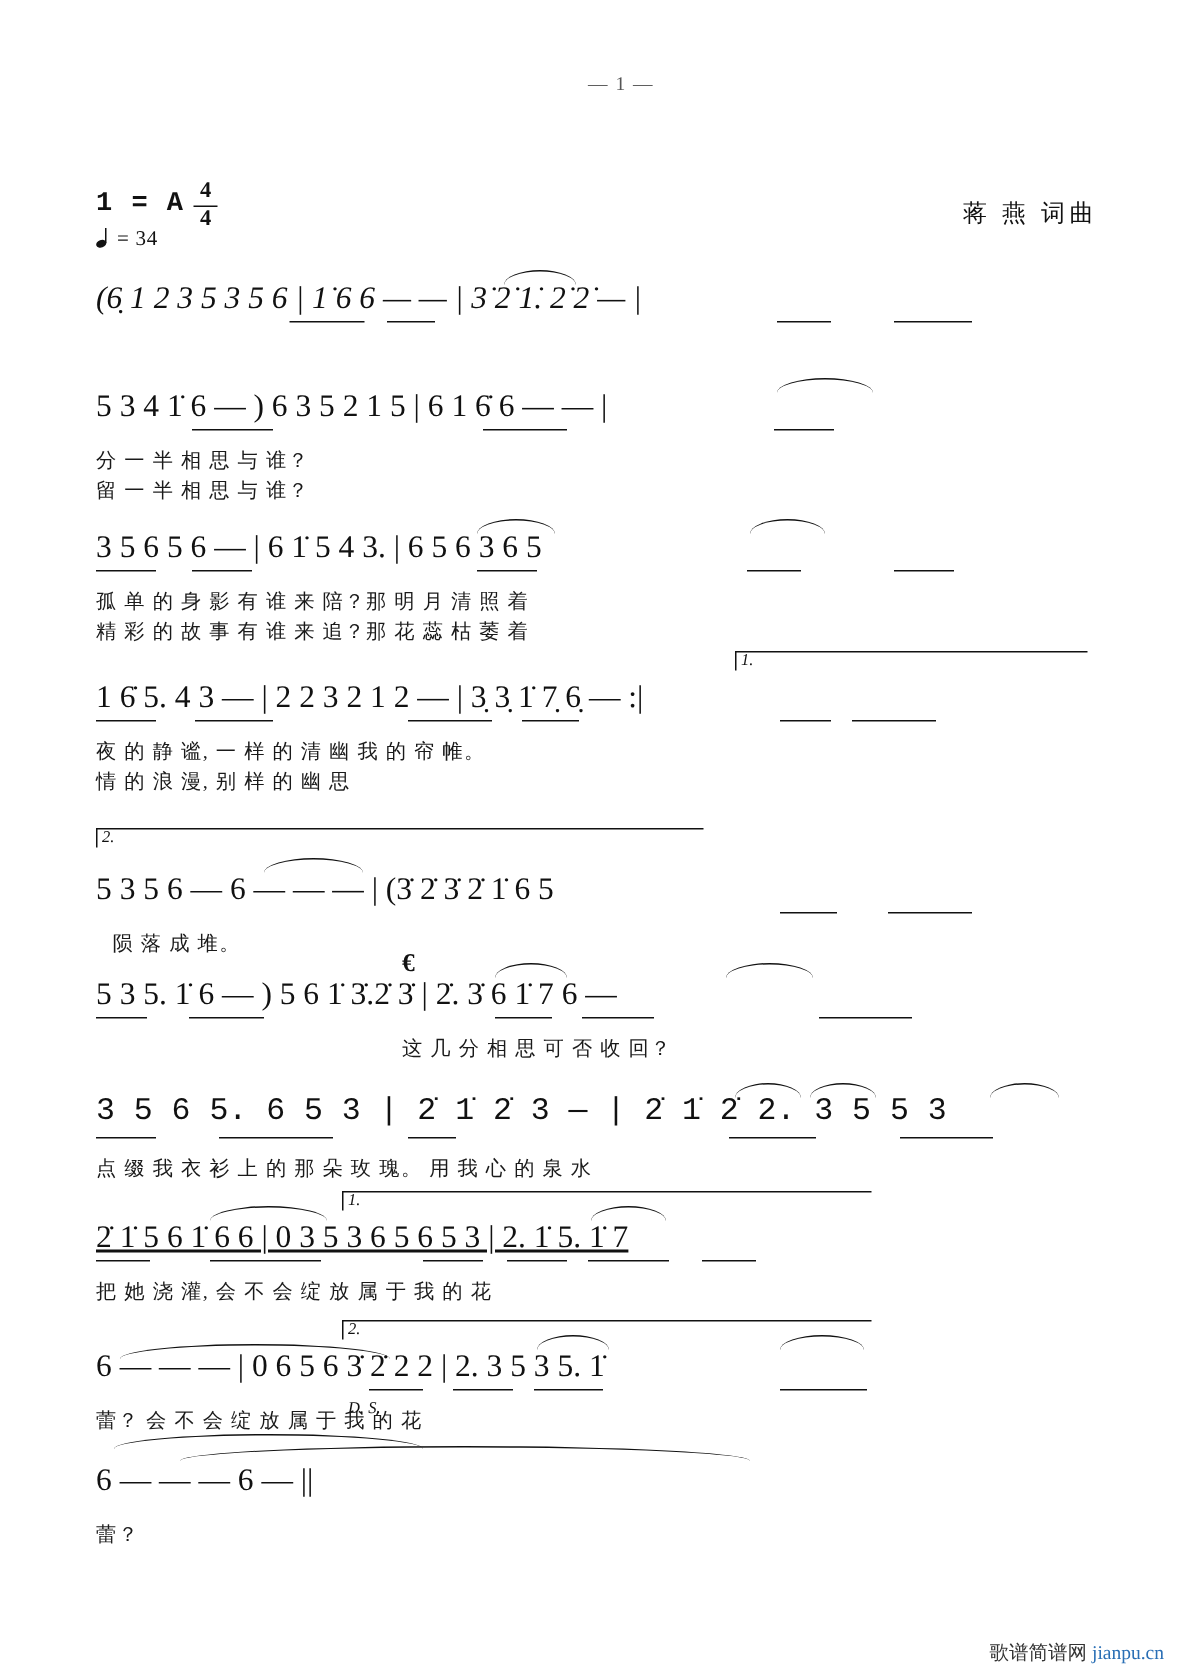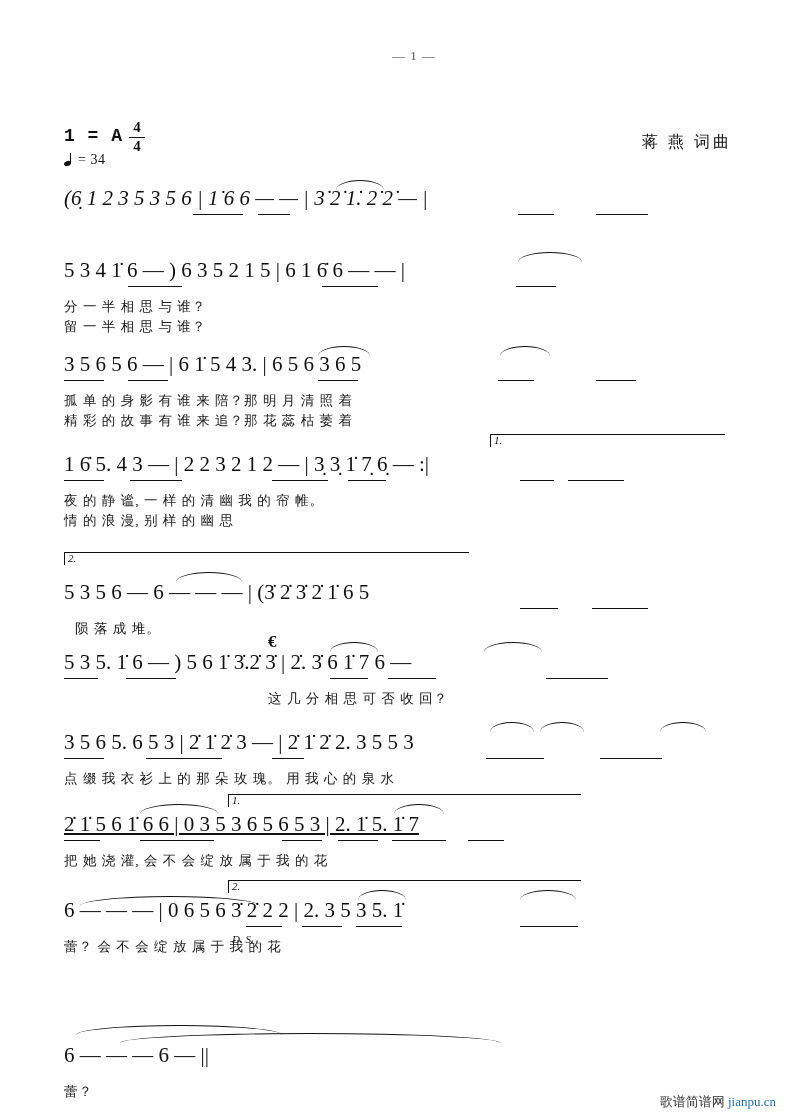--- a/index.html
+++ b/index.html
@@ -252,21 +252,21 @@
     <div class="ubar" style="left:126px; top:28px; width:50px;"></div>
     <div class="slur" style="left:330px; top:-8px; width:48px;"></div>
     <div class="ubar" style="left:330px; top:28px; width:38px;"></div>
     <div class="ubar" style="left:388px; top:28px; width:48px;"></div>
     <div class="slur" style="left:484px; top:-8px; width:58px;"></div>
     <div class="ubar" style="left:546px; top:28px; width:62px;"></div>
     <div class="lyr" style="left:268px; top:40px; letter-spacing:1px;">这  几 分 相  思  可 否 收   回？</div>
   </div>
 
   <div class="row" style="top:730px;">
-    <div class="notes" style="left:64px;">3 5  6  5. 6 5 3  | 2̇ 1̇  2̇ 3  —  | 2̇ 1̇ 2̇  2. 3 5 5 3</div>
+    <div class="notes" style="left:64px;font-family:Liberation Mono, monospace;">3 5  6  5. 6 5 3  | 2̇ 1̇  2̇ 3  —  | 2̇ 1̇ 2̇  2. 3 5 5 3</div>
     <div class="ubar" style="left:64px; top:28px; width:40px;"></div>
     <div class="ubar" style="left:146px; top:28px; width:76px;"></div>
     <div class="ubar" style="left:272px; top:28px; width:32px;"></div>
     <div class="slur" style="left:490px; top:-8px; width:44px;"></div>
     <div class="slur" style="left:540px; top:-8px; width:44px;"></div>
     <div class="slur" style="left:660px; top:-8px; width:46px;"></div>
     <div class="ubar" style="left:486px; top:28px; width:58px;"></div>
     <div class="ubar" style="left:600px; top:28px; width:62px;"></div>
     <div class="lyr" style="left:64px; top:40px; letter-spacing:1px;">点 缀 我 衣 衫 上 的  那 朵  玫 瑰。 用 我   心 的 泉 水</div>
   </div>
@@ -296,21 +296,21 @@
     <div class="slur" style="left:80px; top:-2px; width:180px;"></div>
     <div class="ubar" style="left:246px; top:28px; width:36px;"></div>
     <div class="ubar" style="left:302px; top:28px; width:40px;"></div>
     <div class="slur" style="left:358px; top:-8px; width:48px;"></div>
     <div class="ubar" style="left:356px; top:28px; width:46px;"></div>
     <div class="slur" style="left:520px; top:-8px; width:56px;"></div>
     <div class="ubar" style="left:520px; top:28px; width:58px;"></div>
     <div class="lyr" style="left:64px; top:40px; letter-spacing:1px;">蕾？   会 不 会 绽 放   属 于 我 的 花</div>
   </div>
 
-  <div class="row" style="top:1043px;text-align:right;">
+  <div class="row" style="top:974px;text-align:right;">
     <div class="slur" style="left:76px; top:-18px; width:206px;"></div>
     <div class="slur" style="left:120px; top:-10px; width:380px;"></div>
     <div class="notes" style="left:64px;">6  — — —     6  —  ||</div>
     <div class="lyr" style="left:64px; top:40px; letter-spacing:1px;">蕾？</div>
   </div>
 
   <div class="footer">
     <span>歌谱简谱网</span>
     <span class="site">jianpu.cn</span>
   </div>

